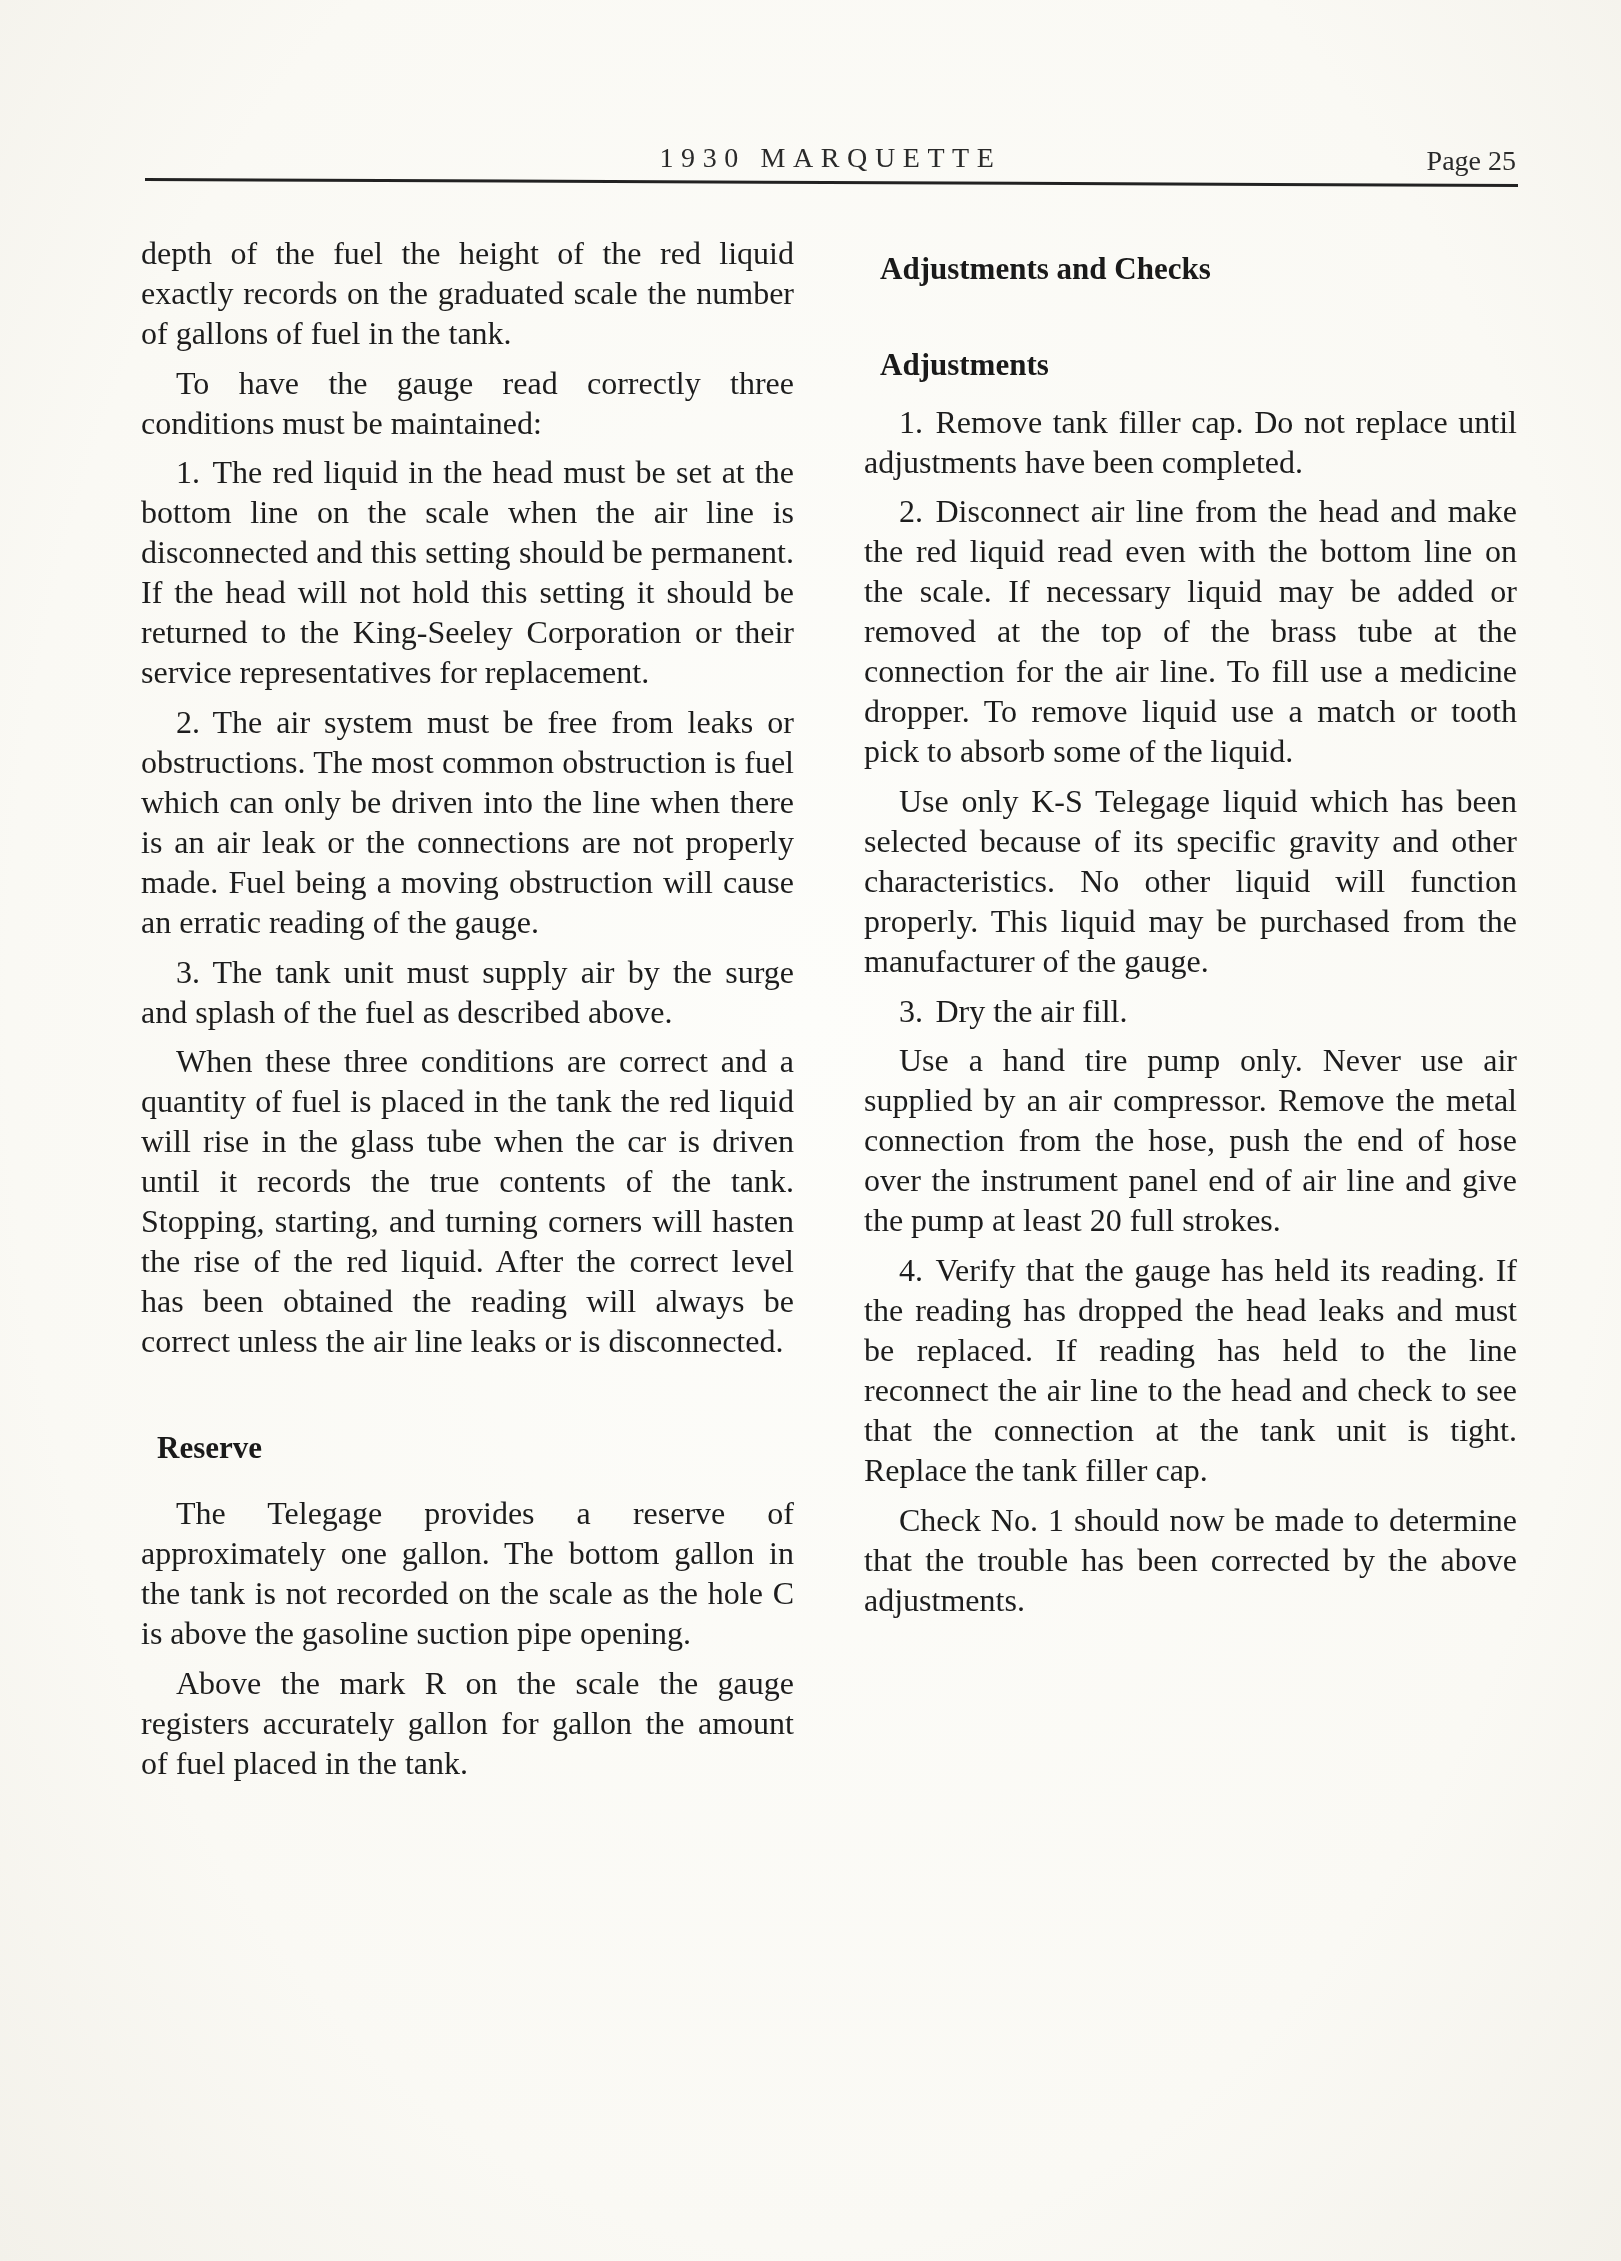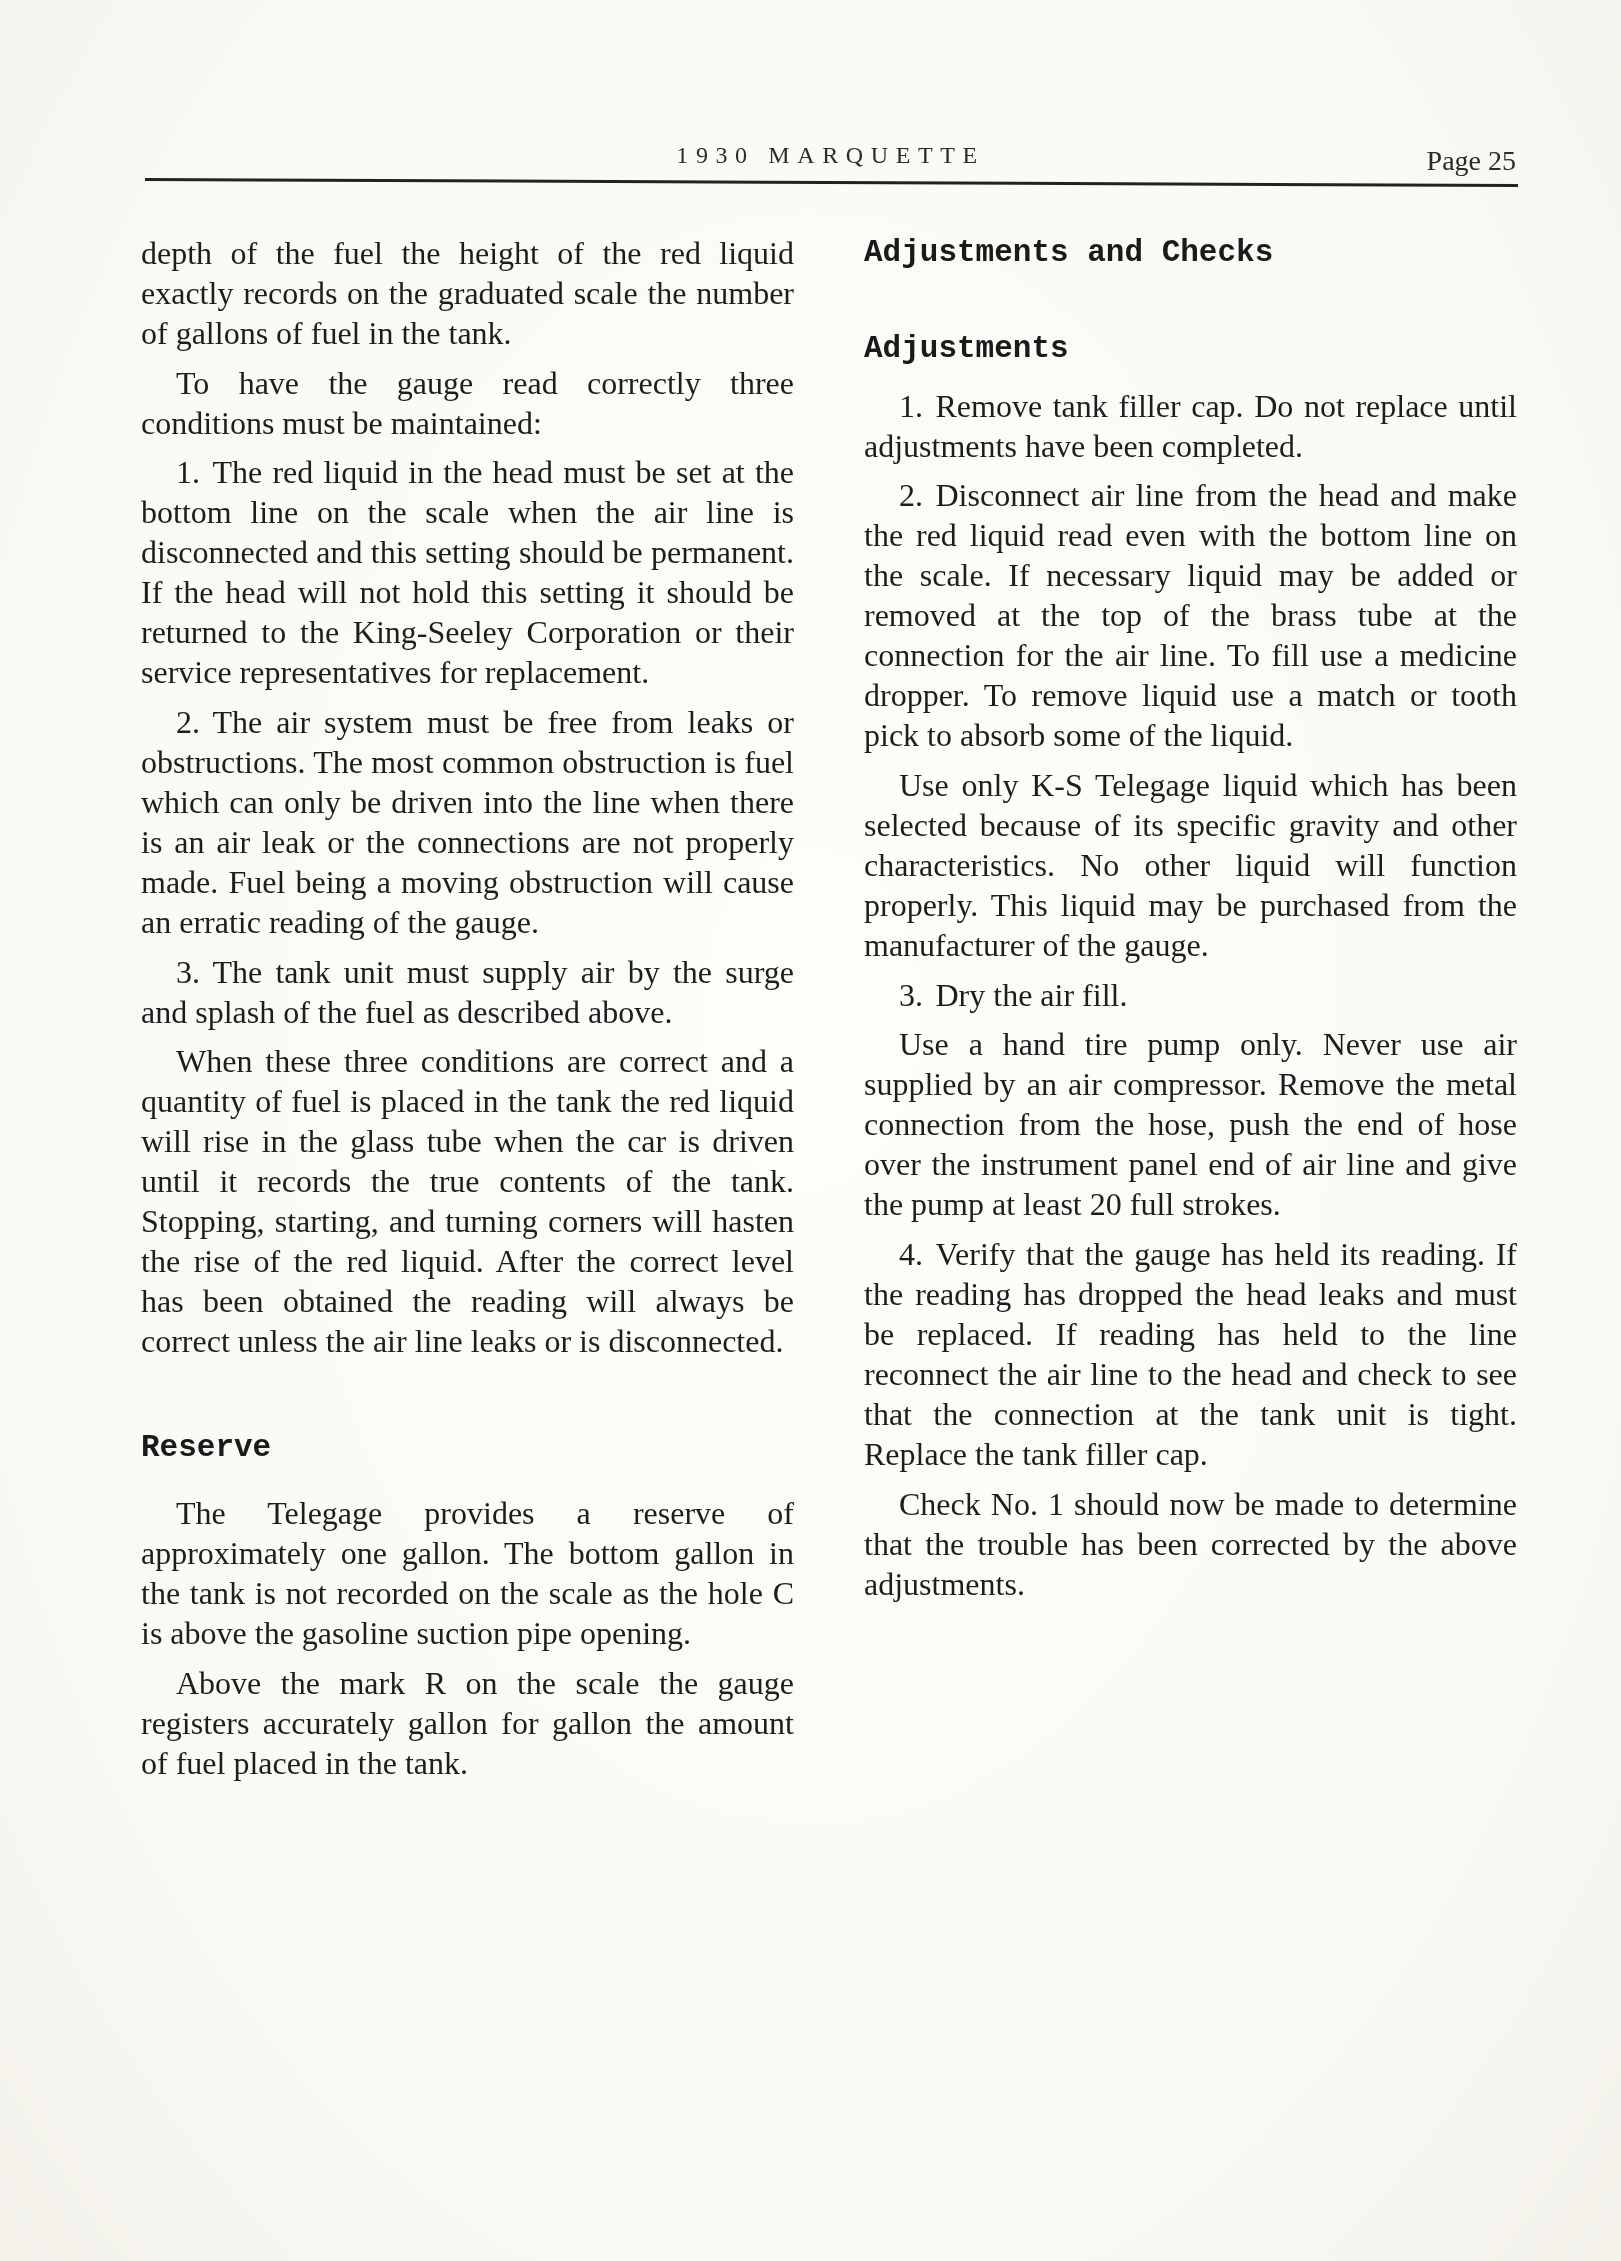--- a/index.html
+++ b/index.html
@@ -28,21 +28,21 @@
       top: 139px;
       width: 1371px;
       height: 42px;
     }
     .running-title {
       position: absolute;
       left: 0;
       width: 100%;
       top: 2.8px;
       text-align: center;
-      font-size: 24px;
+      font-size: 28px;
       letter-spacing: 7.6px;
       color: #2a2a2a;
       font-family: Liberation Serif, serif;
     }
     .page-number {
       position: absolute;
       right: 0;
       top: 5.6px;
       font-size: 28px;
       color: #2a2a2a;
@@ -70,23 +70,22 @@
     .col-right { left: 864px; }
     .column p {
       margin: 0 0 9.7px 0;
       text-indent: 35px;
     }
     .column p.no-indent { text-indent: 0; }
     .heading {
       font-weight: bold;
       font-size: 31px;
       line-height: 40px;
-      margin: 0;
+      margin: 16px;
       color: #1a1a1a;
-      font-family: Liberation Mono, monospace;
     }
     .heading.first { margin-bottom: 16.7px; }
     .heading.reserve { margin-top: 67px; margin-bottom: 25px; }
     .heading.adjustments { margin-top: 56px; margin-bottom: 16.7px; }
     .num { margin-right: 12.5px; }
   </style>
 </head>
 <body>
 
 <div class="page">

